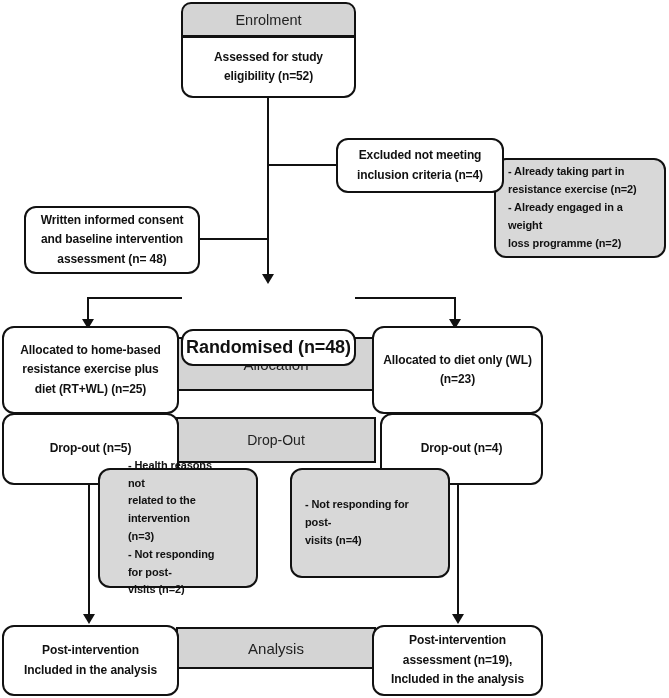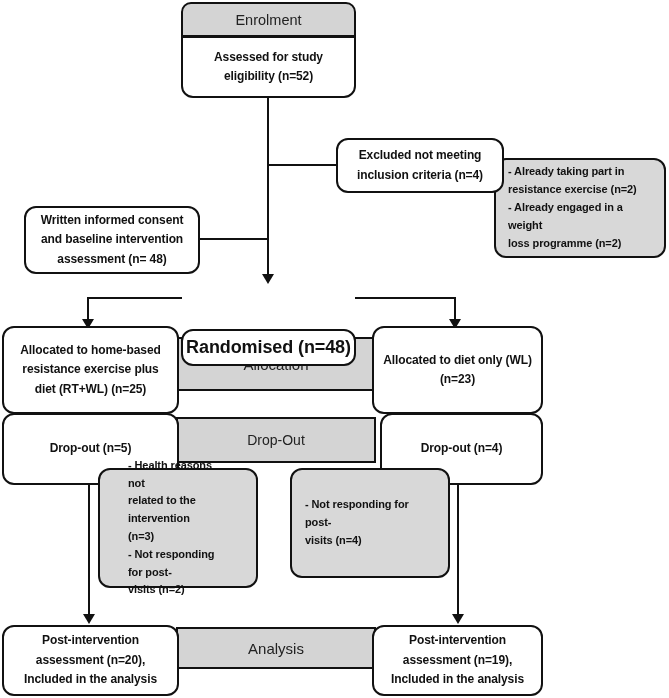--- a/index.html
+++ b/index.html
@@ -186,21 +186,20 @@
   <div class="arrow" style="left:83px; top:614px;"></div>
   <div class="line vline" style="left:457px; top:485px; height:134px;"></div>
   <div class="arrow" style="left:452px; top:614px;"></div>
 
   <div class="band" style="left:176px; top:627px; width:200px; height:42px; font-size:15px;">
     <span>Analysis</span>
   </div>
 
   <div class="box" style="left:2px; top:625px; width:177px; height:71px; font-size:12px;">
     <span class="ln">Post-intervention</span>
-    <span class="ln">assessment (n=20),</span>
     <span class="ln">Included in the analysis</span>
   </div>
 
   <div class="box" style="left:372px; top:625px; width:171px; height:71px; font-size:12px;">
     <span class="ln">Post-intervention</span>
     <span class="ln">assessment (n=19),</span>
     <span class="ln">Included in the analysis</span>
   </div>
 
 </div>

